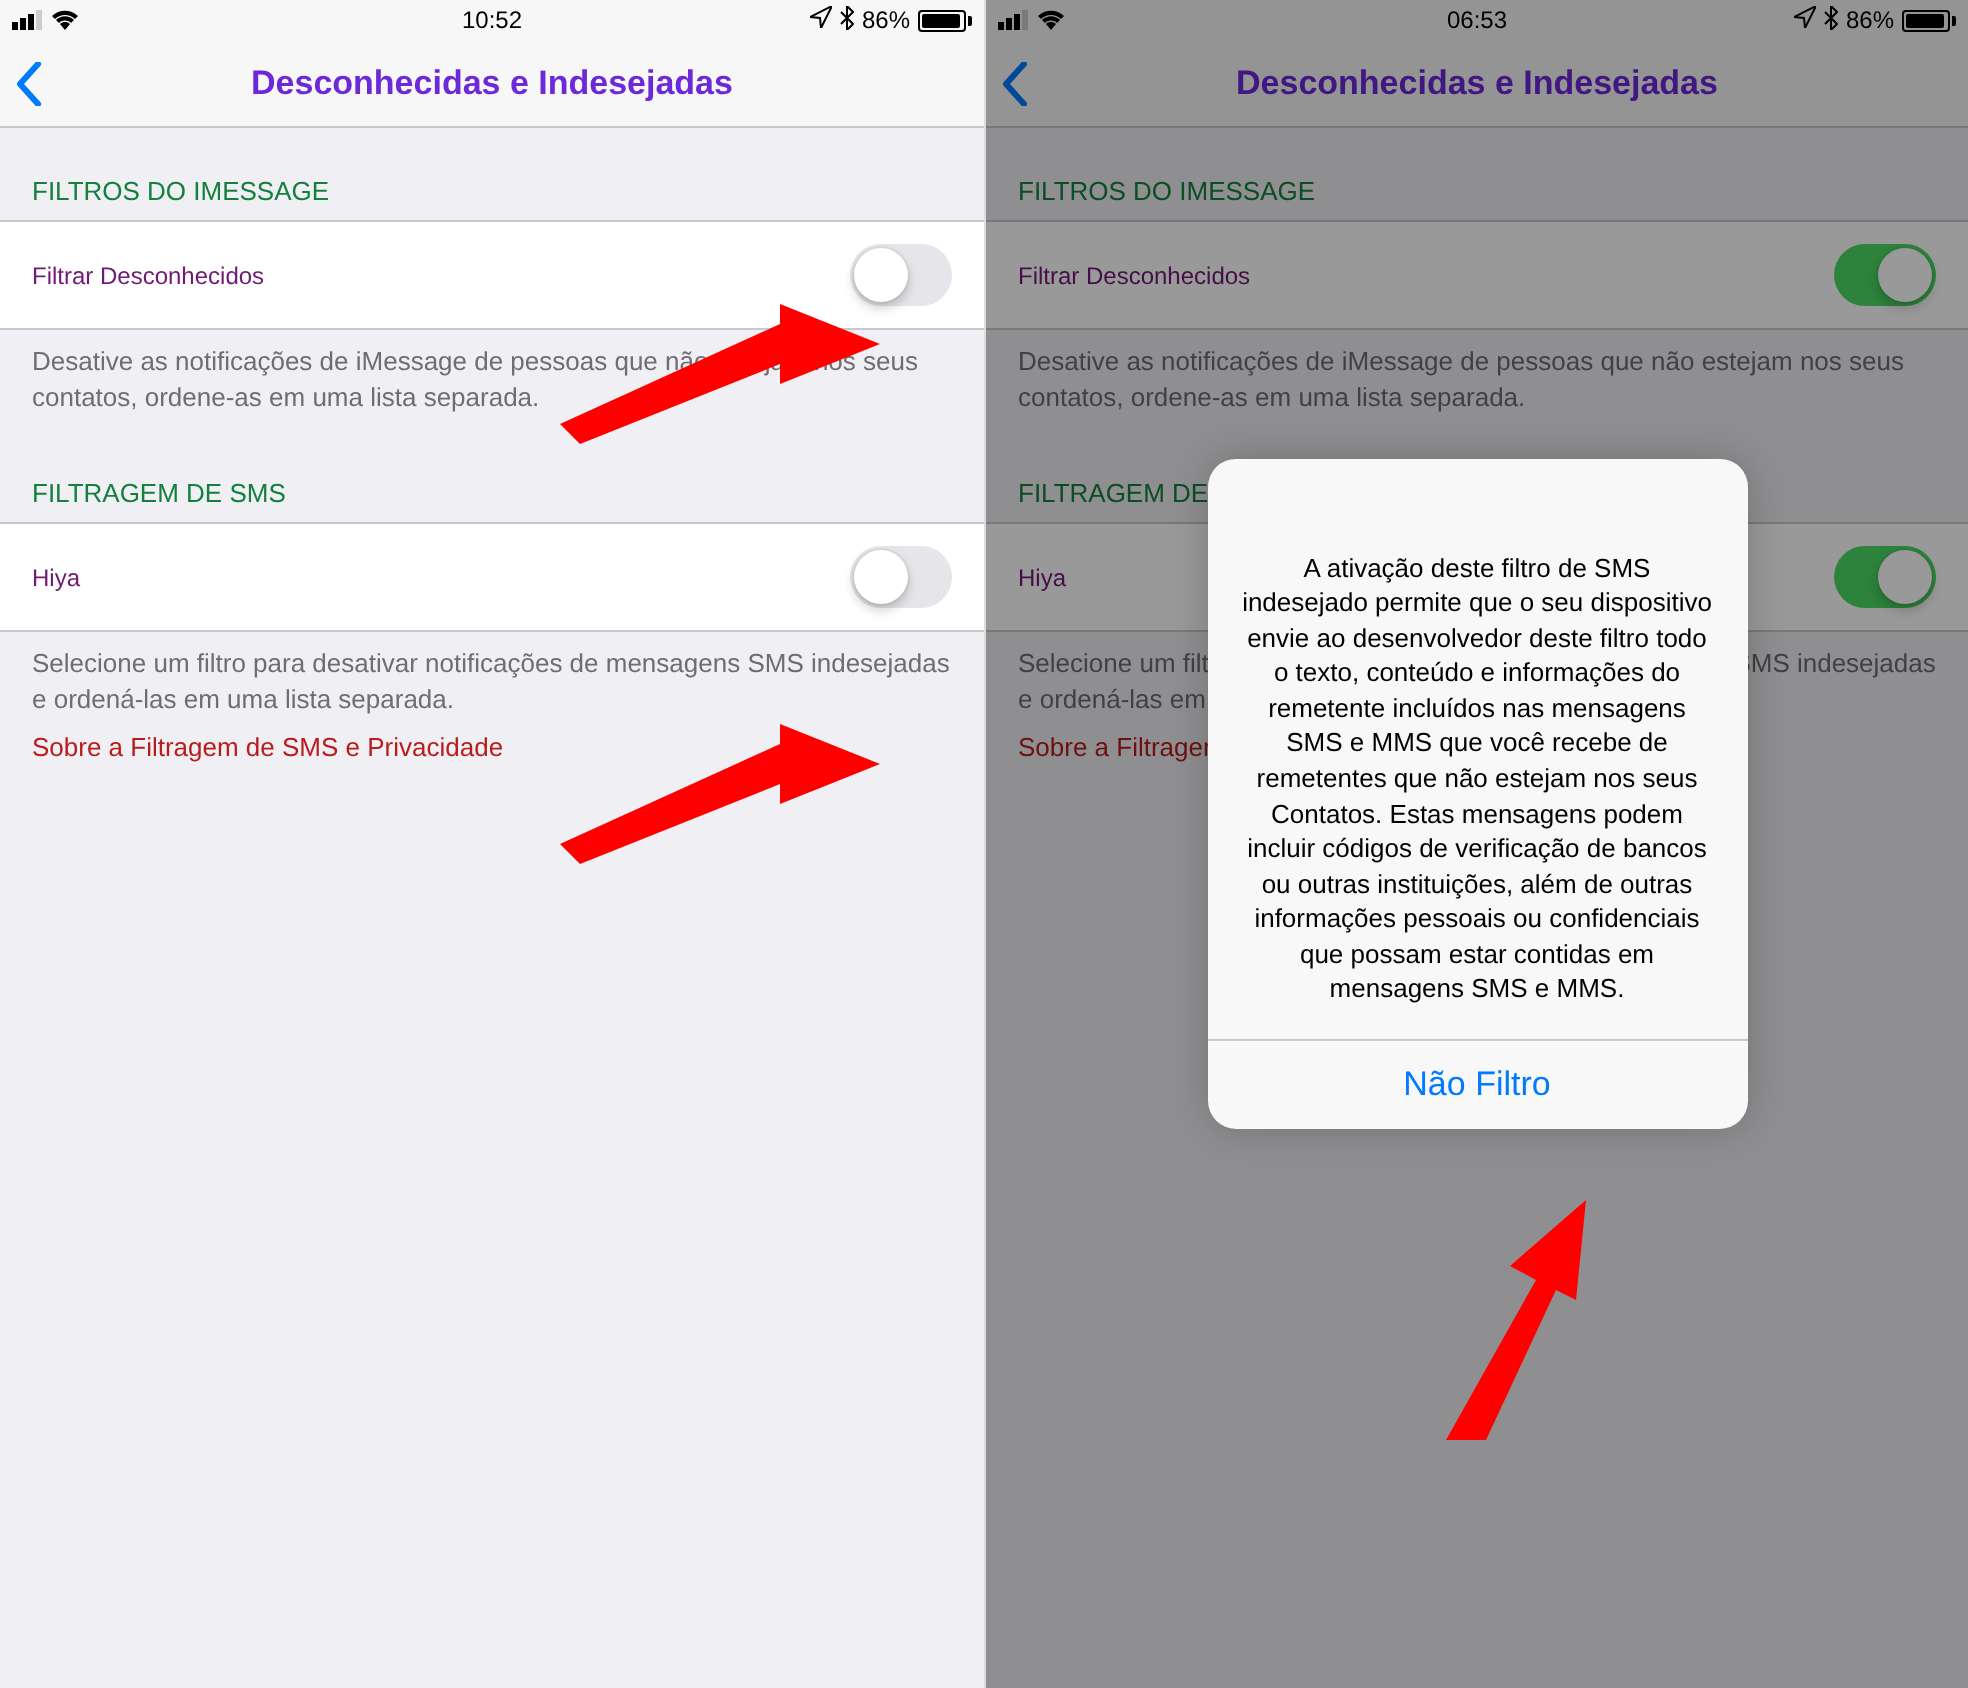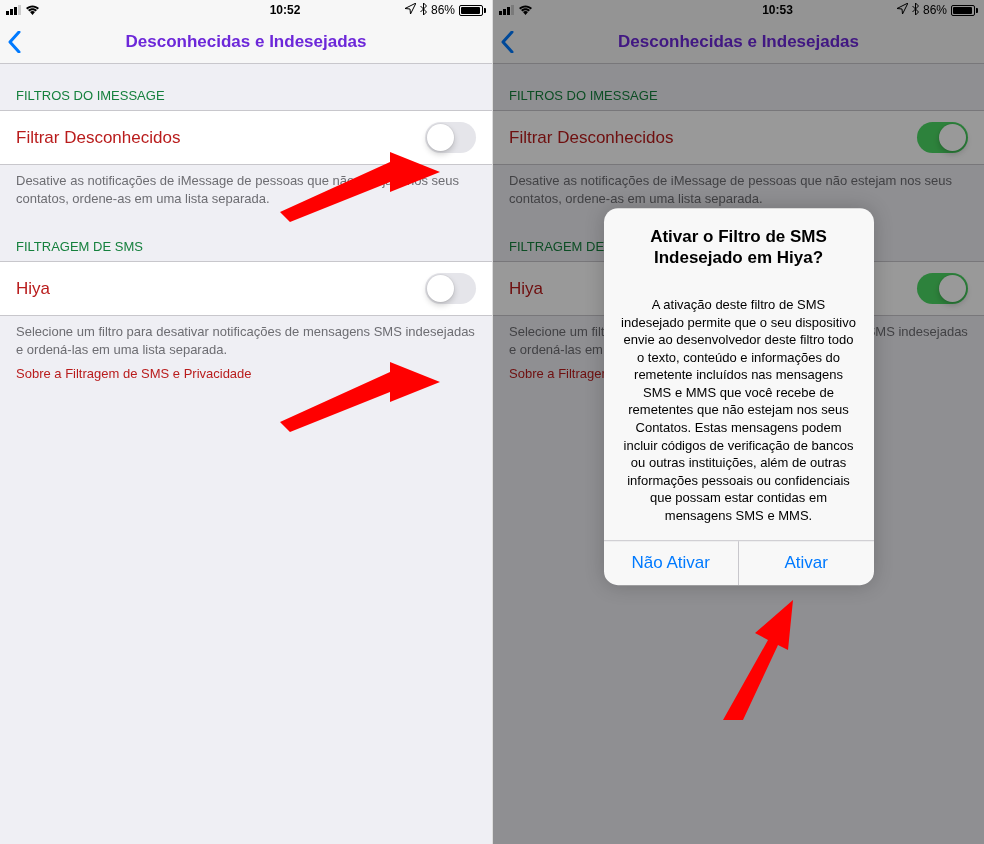--- a/index.html
+++ b/index.html
@@ -25,21 +25,21 @@
       align-items: center;
       justify-content: space-between;
       padding: 0 6px;
       font-size: 12px;
     }
     .sb-left, .sb-right { display: flex; align-items: center; gap: 4px; }
     .sb-signal { display: flex; align-items: flex-end; gap: 1px; }
     .sb-bar { width: 3px; background: #000; }
     .sb-bar.b1{height:4px}.sb-bar.b2{height:6px}.sb-bar.b3{height:8px}.sb-bar.b4{height:10px;background:#ccc}
     .sb-wifi { font-size: 13px; }
-    .sb-time { font-weight: 700; position: absolute; left: 50%; transform: translateX(-50%); margin-left: 39px; }
+    .sb-time { font-weight: 400; position: absolute; left: 50%; transform: translateX(-50%); }
     .sb-battery { display:inline-flex; align-items:center; }
     .sb-batt-body { width: 24px; height: 11px; border: 1px solid #000; border-radius: 2px; position: relative; }
     .sb-batt-fill { position:absolute; left:1px; top:1px; bottom:1px; width: 86%; background: #000; border-radius:1px;}
     .sb-batt-cap { width:2px; height:5px; background:#000; margin-left:1px; border-radius:0 1px 1px 0;}
     .navbar {
       height: 44px;
       background: #f7f7f7;
       border-bottom: 1px solid #c8c7cc;
       display: flex;
       align-items: center;
@@ -57,21 +57,21 @@
       text-transform: uppercase;
     }
     .cell {
       background: #fff;
       border-top: 1px solid #c8c7cc;
       border-bottom: 1px solid #c8c7cc;
       padding: 11px 16px;
       display: flex; align-items: center; justify-content: space-between;
       min-height: 44px;
     }
-    .cell-label { font-size: 17px; color: #b91c1c; }
+    .cell-label { font-size: 12px; color: #701a75; }
     .switch {
       width: 51px; height: 31px; border-radius: 16px; background: #e5e5ea; position: relative;
     }
     .switch.on { background: #4cd964; }
     .switch .knob {
       position: absolute; width: 27px; height: 27px; background: #fff; border-radius: 50%;
       top: 2px; left: 2px; box-shadow: 0 3px 6px rgba(0,0,0,0.2), 0 0 0 1px rgba(0,0,0,0.04);
       transition: left 0.2s;
     }
     .switch.on .knob { left: 22px; }
@@ -195,21 +195,21 @@
           <span class="sb-bar b2"></span>
           <span class="sb-bar b3"></span>
           <span class="sb-bar b4"></span>
       </span>
       <span class="sb-wifi">
         <svg width="15" height="11" viewBox="0 0 15 11">
             <path d="M7.5 11L5 8c1.4-1.3 3.6-1.3 5 0L7.5 11zM3 6C5.5 3.5 9.5 3.5 12 6l-1.5 1.5c-1.7-1.6-4.3-1.6-6 0L3 6zM1 4C4.6 0.5 10.4 0.5 14 4l-1.5 1.5C9.7 2.9 5.3 2.9 2.5 5.5L1 4z" fill="#000"></path>
           </svg>
       </span>
     </div>
-    <div class="sb-time">10:53</div>
+    <div class="sb-time">06:53</div>
     <div class="sb-right">
       <span>
         <svg width="11" height="11" viewBox="0 0 11 11">
             <path d="M0 5.5L11 0L5.5 11L5 6L0 5.5z" fill="none" stroke="#000" stroke-width="1"></path>
           </svg>
       </span>
       <span>
         <svg width="7" height="12" viewBox="0 0 7 12">
             <path d="M3.5 0v12M3.5 0l3 3-6 6M3.5 12l3-3-6-6" stroke="#000" stroke-width="1" fill="none"></path>
           </svg>
@@ -248,26 +248,24 @@
     <span class="switch on">
         <span class="knob"></span>
       </span>
   </div>
   <div class="section-footer">Selecione um filtro para desativar notificações de mensagens SMS indesejadas e ordená-las em uma lista separada.</div>
   <a class="link">Sobre a Filtragem de SMS e Privacidade</a>
 
   <div class="overlay"></div>
   <div class="alert">
     <div class="alert-content">
-      <div class="alert-title">Ativar o Filtro de SMS Indesejado em Hiya?</div>
       <div class="alert-message">A ativação deste filtro de SMS indesejado permite que o seu dispositivo envie ao desenvolvedor deste filtro todo o texto, conteúdo e informações do remetente incluídos nas mensagens SMS e MMS que você recebe de remetentes que não estejam nos seus Contatos. Estas mensagens podem incluir códigos de verificação de bancos ou outras instituições, além de outras informações pessoais ou confidenciais que possam estar contidas em mensagens SMS e MMS.</div>
     </div>
     <div class="alert-buttons">
-      <button class="alert-button">Não Ativar</button>
-      <button class="alert-button">Ativar</button>
+      <button class="alert-button">Não Filtro</button>
     </div>
   </div>
 
   <div class="arrow" style="left:200px; top:600px;">
     <svg width="120" height="120">
         <polygon points="30,120 75,40 62,33 100,0 95,50 85,45 50,120" fill="#ff0000"></polygon>
       </svg>
   </div>
 </div>
 

